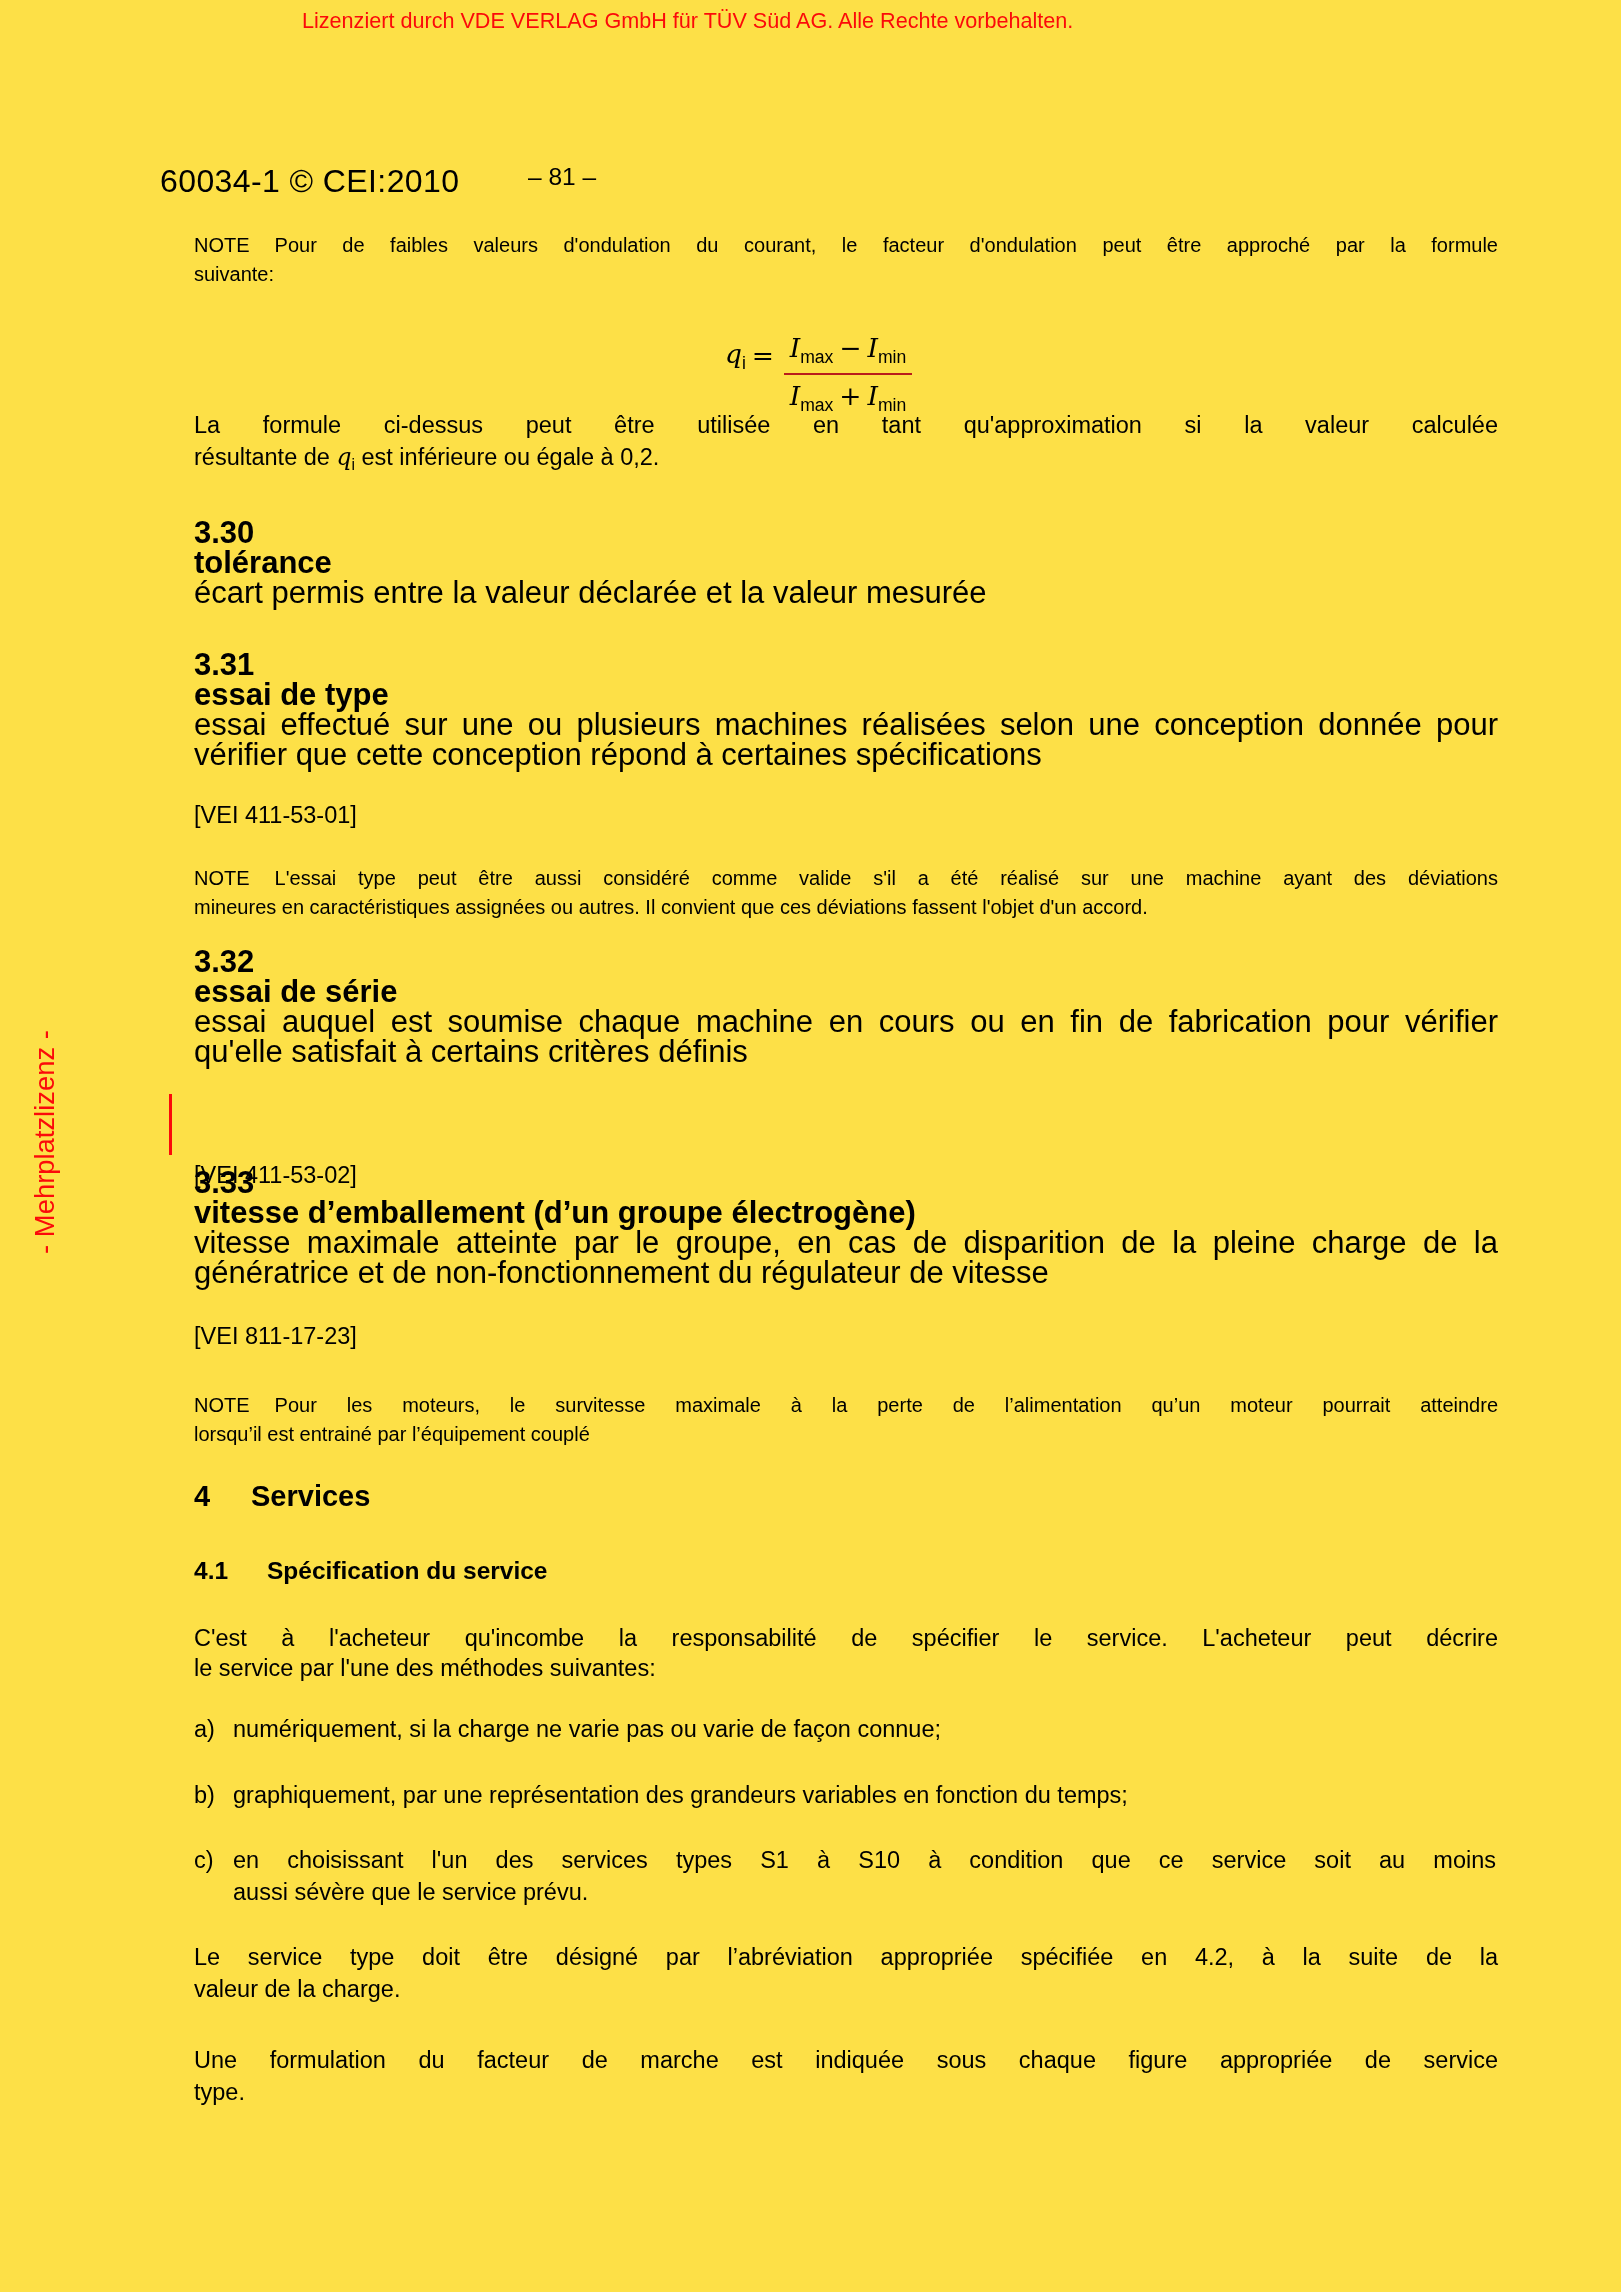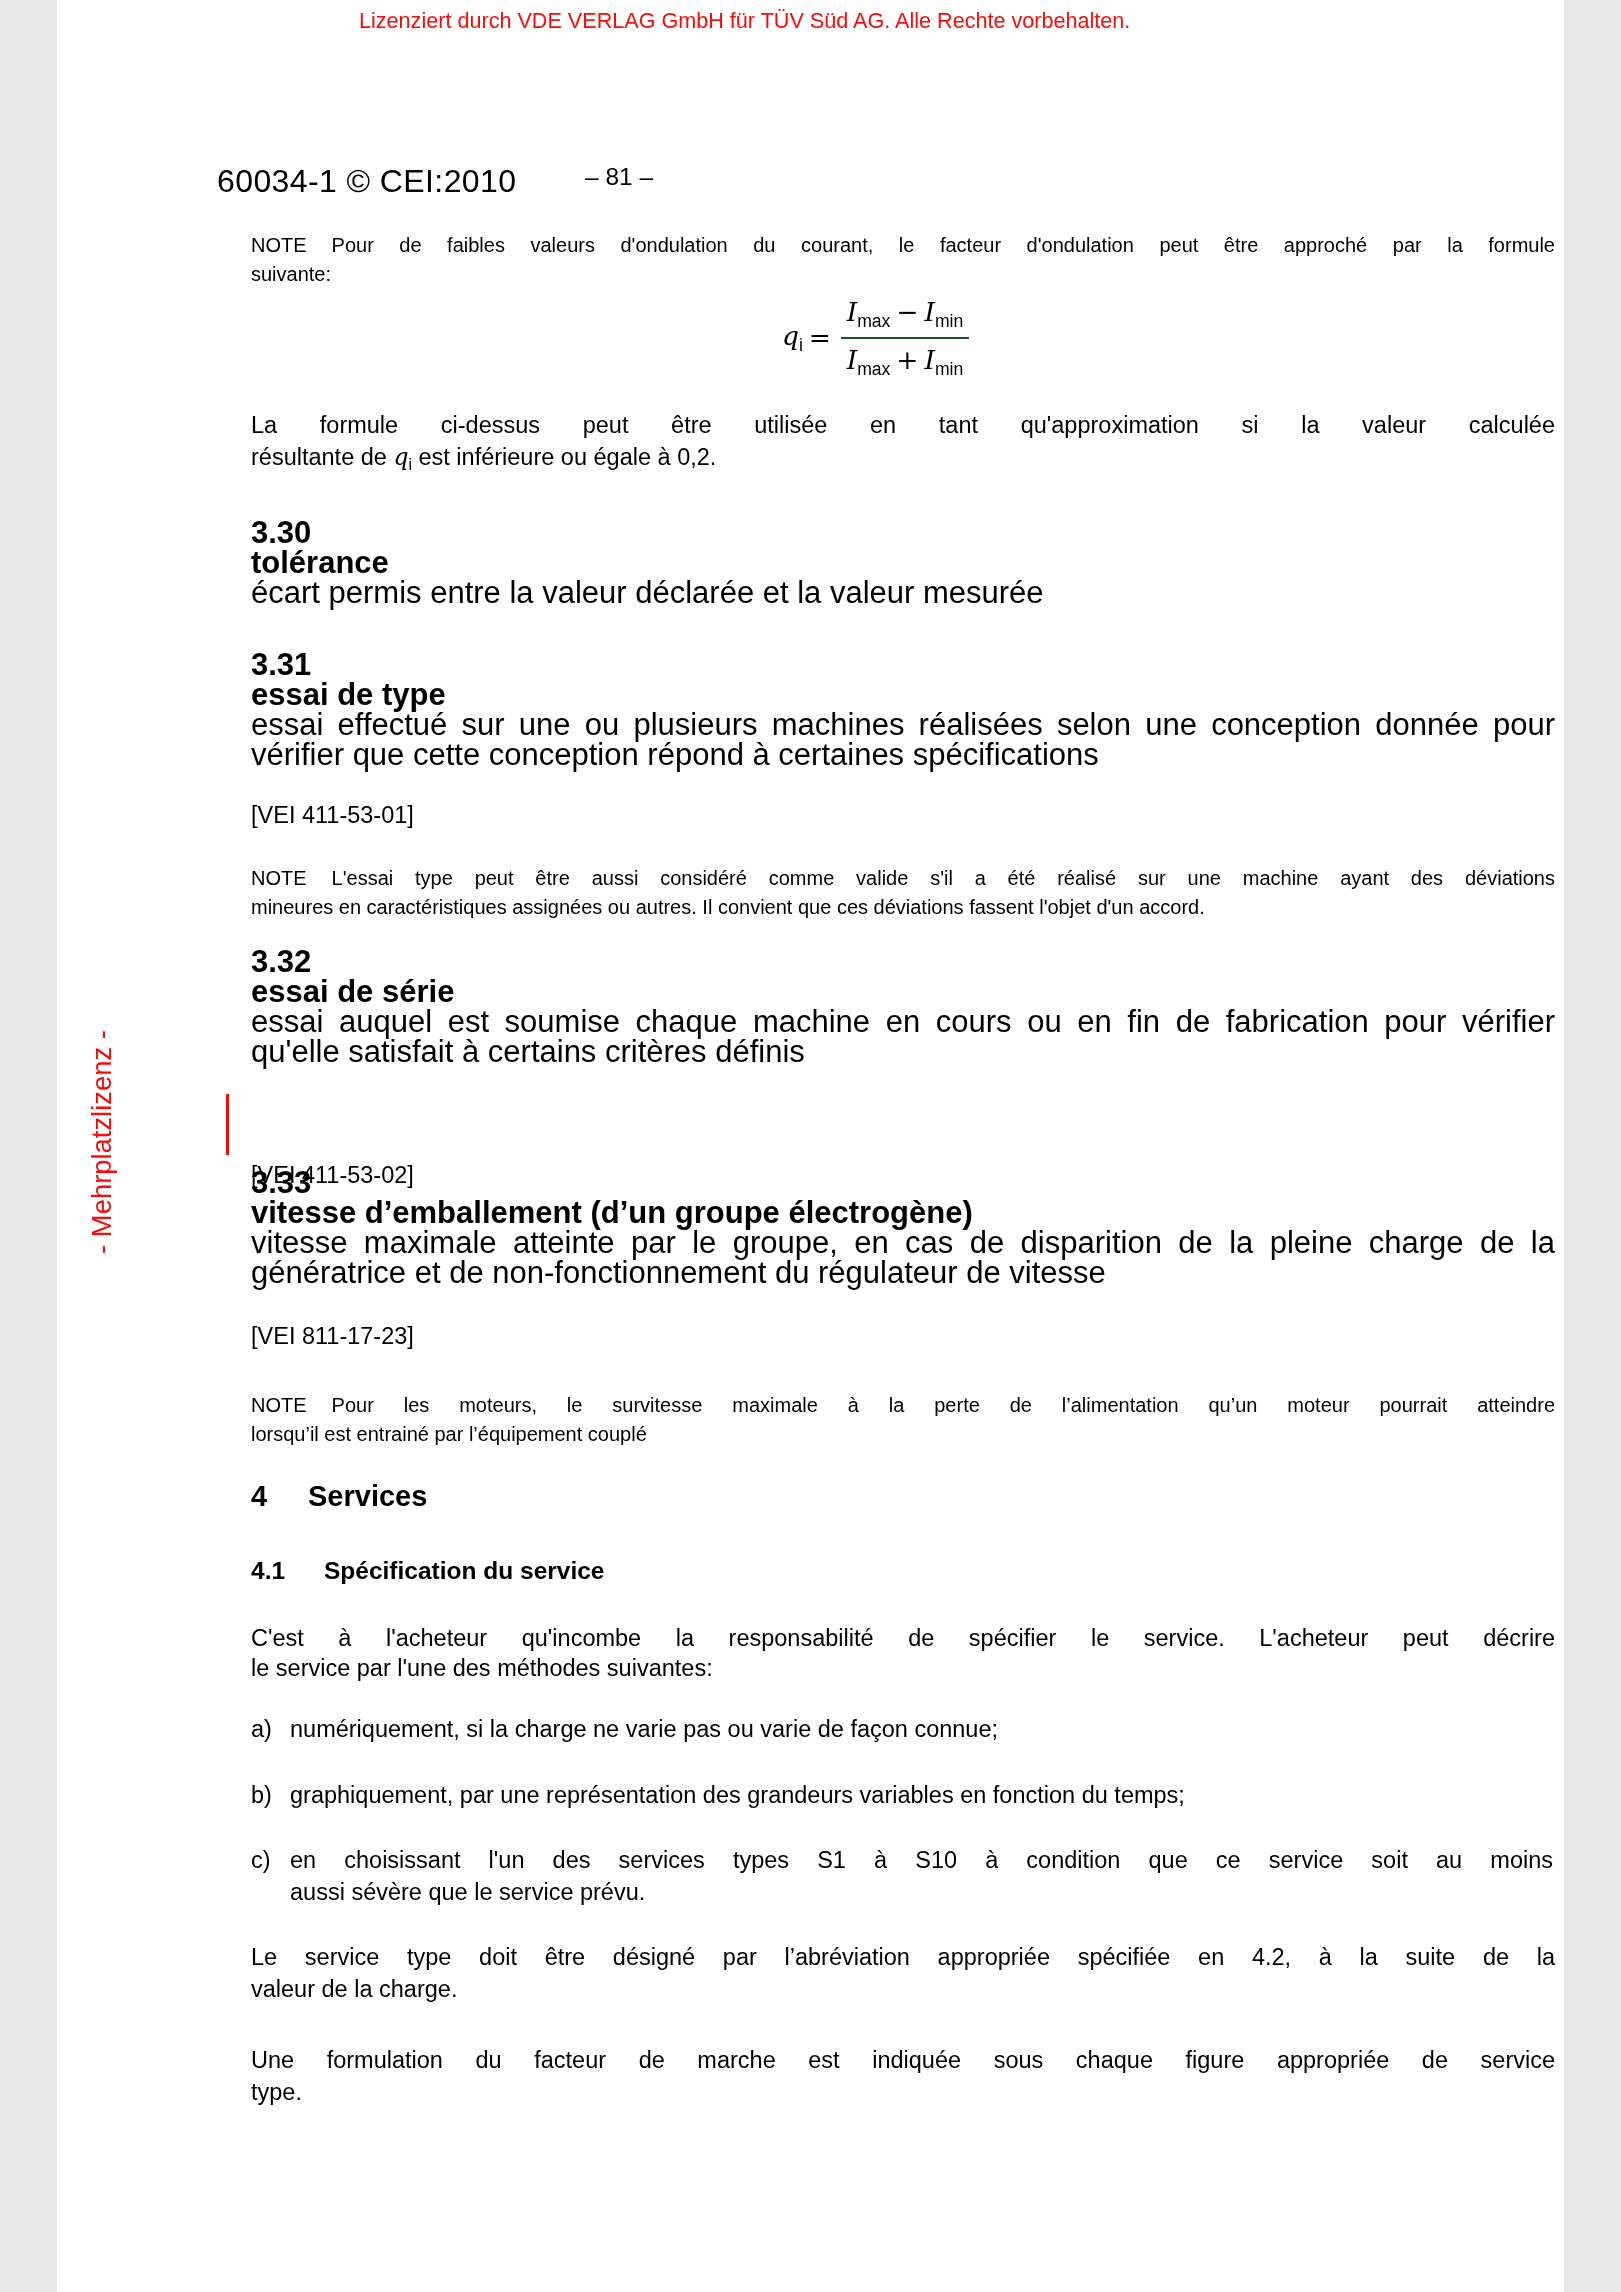--- a/index.html
+++ b/index.html
@@ -1,18 +1,18 @@
 <!DOCTYPE html>
 <html><head>
 <meta charset="utf-8">
 <style>
   html,body { margin:0; padding:0; background:#e8e8e8; }
   .page {
-    position:relative; width:1507px; height:2293px; margin:0 auto;
-    background:#ffffff; color:#000;
+    position:relative; width:1621px; height:2293px; margin:0 auto;
+    background:#fde047; color:#000;
     font-family:"Liberation Sans", sans-serif;
     overflow:hidden;
   }
   .abs { position:absolute; }
   .license {
     top:7.8px; left:302px; font-size:21.6px; color:#fb0a0a; white-space:nowrap;
   }
   .sidebar-vertical {
     left:45px; top:1142px; color:#fb0a0a; font-size:27.4px; white-space:nowrap;
     transform:translate(-50%,-50%) rotate(-90deg);
@@ -38,21 +38,21 @@
   .li { position:absolute; left:233px; width:1263px; font-size:23.5px; line-height:32px; }
   .li .marker { position:absolute; left:-39px; }
 
   .formula { display:flex; align-items:center; font-size:26.5px;
              font-family:"DejaVu Serif", serif; }
   .fvar { font-style:italic; }
   .fsub { font-family:"Liberation Sans", sans-serif; font-style:normal;
           font-size:17.6px; vertical-align:-5.9px; }
   .feq { padding:0 9.8px 0 5.9px; font-style:normal; }
   .frac { display:inline-flex; flex-direction:column; text-align:center; }
-  .frac .num-r { border-bottom:2px solid #14532d; padding:0 5.9px 4.9px 5.9px; }
+  .frac .num-r { border-bottom:2px solid #b91c1c; padding:0 5.9px 4.9px 5.9px;margin-top:36px; }
   .frac .den-r { padding:4.9px 5.9px 0 5.9px; }
   .fop { font-style:normal; padding:0 5.9px; }
 
   .qvar { font-family:"DejaVu Serif", serif; font-style:italic; }
   .qsub { font-size:15.7px; vertical-align:-4.9px; }
 
   .change-bar { left:169px; top:1094px; width:2.9px; height:61px; background:#fb0a0a; }
 </style>
 </head>
 <body>

